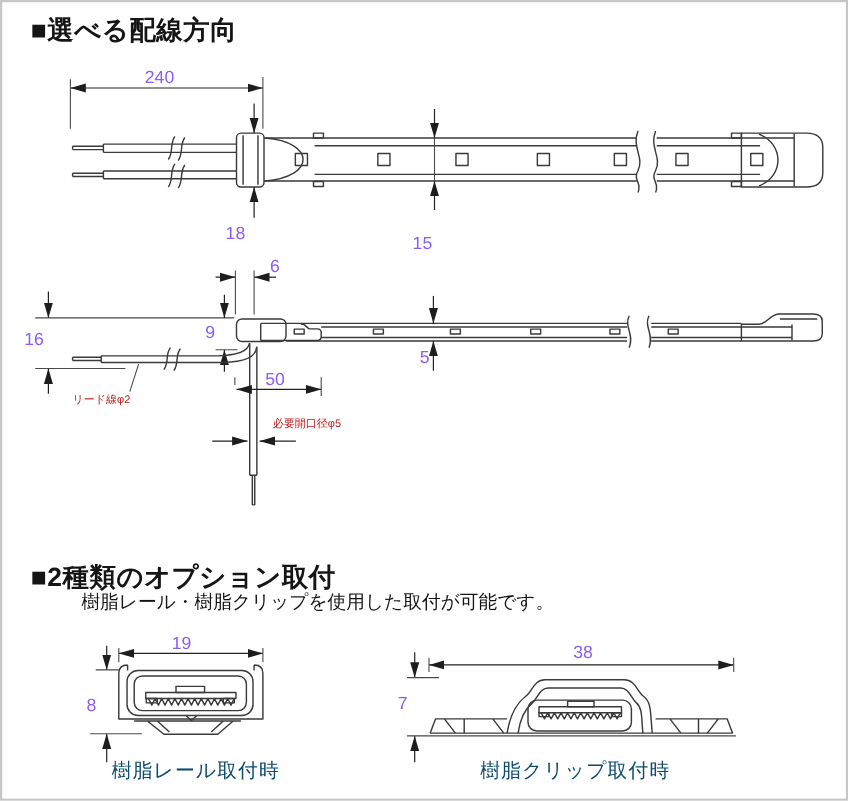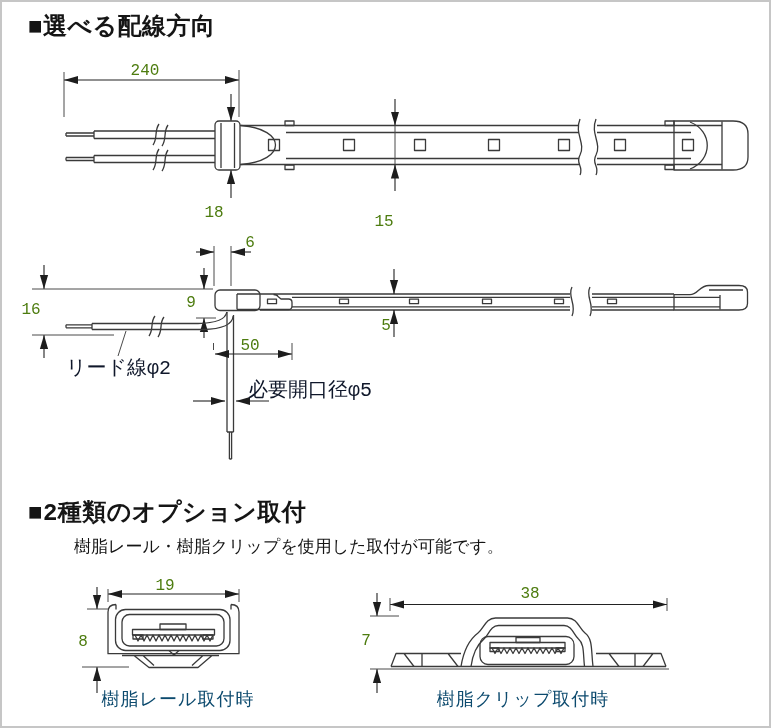--- a/index.html
+++ b/index.html
@@ -3,31 +3,31 @@
 <meta charset="utf-8">
 <style>
   html,body{margin:0;padding:0;background:#e8e8e8;}
   .page{
     position:relative;
     width:771px;height:728px;
     background:#ffffff;
     border:2px solid #c6c6c6;
     box-sizing:border-box;
     overflow:hidden;
-    font-family:Liberation Mono, monospace;
+    font-family:Liberation Sans, sans-serif;
     color:#111;
   }
   svg.canvas{position:absolute;left:0;top:0;}
   svg .geo{stroke:#3a3a3a;stroke-width:1.3;fill:none;stroke-linejoin:round;}
   svg .thin{stroke:#4a4a4a;stroke-width:1;fill:none;}
   svg .dim{stroke:#222;stroke-width:1.1;fill:none;}
   .t{position:absolute;white-space:nowrap;line-height:1;}
   .ctr{transform:translate(-50%,-50%);}
-  .num{font-size:16px;color:#4d7c0f;}
-  .small{font-size:20px;color:#0f172a;}
+  .num{font-size:16px;color:#8b5cf6;}
+  .small{font-size:10px;color:#b91c1c;}
   .title{font-size:24px;font-weight:bold;color:#151515;letter-spacing:0.5px;}
   .subtitle{font-size:17px;color:#151515;}
   .caption{font-size:18px;color:#0c4a6e;letter-spacing:1px;}
 </style>
 </head>
 <body>
 
 <div class="page">
 
   <svg class="canvas" width="771" height="728" viewBox="0 0 771 728">
@@ -181,21 +181,21 @@
   <div class="t num ctr" style="left:382px;top:181px;margin-top:39px;">15</div>
 
   <div class="t num ctr" style="left:248px;top:241px;">6</div>
   <div class="t num ctr" style="left:29px;top:308px;">16</div>
   <div class="t num ctr" style="left:189px;top:301px;">9</div>
   <div class="t num ctr" style="left:248px;top:344px;">50</div>
   <div class="t num ctr" style="left:384px;top:324px;">5</div>
   <div class="t small" style="left:64px;top:357px;">リード線φ2</div>
   <div class="t small" style="left:246px;top:379px;">必要開口径φ5</div>
 
-  <div class="t title" style="left:26px;top:500px;">■2種類のオプション取付</div>
+  <div class="t title" style="left:26px;top:512px;">■2種類のオプション取付</div>
   <div class="t subtitle" style="left:24px;top:537px;margin-left:48px;">樹脂レール・樹脂クリップを使用した取付が可能です。</div>
 
   <div class="t num ctr" style="left:163px;top:584px;">19</div>
   <div class="t num ctr" style="left:81px;top:640px;">8</div>
   <div class="t caption ctr" style="left:176px;top:698px;">樹脂レール取付時</div>
 
   <div class="t num ctr" style="left:528px;top:592px;">38</div>
   <div class="t num ctr" style="left:364px;top:639px;">7</div>
   <div class="t caption ctr" style="left:521px;top:698px;">樹脂クリップ取付時</div>
 

